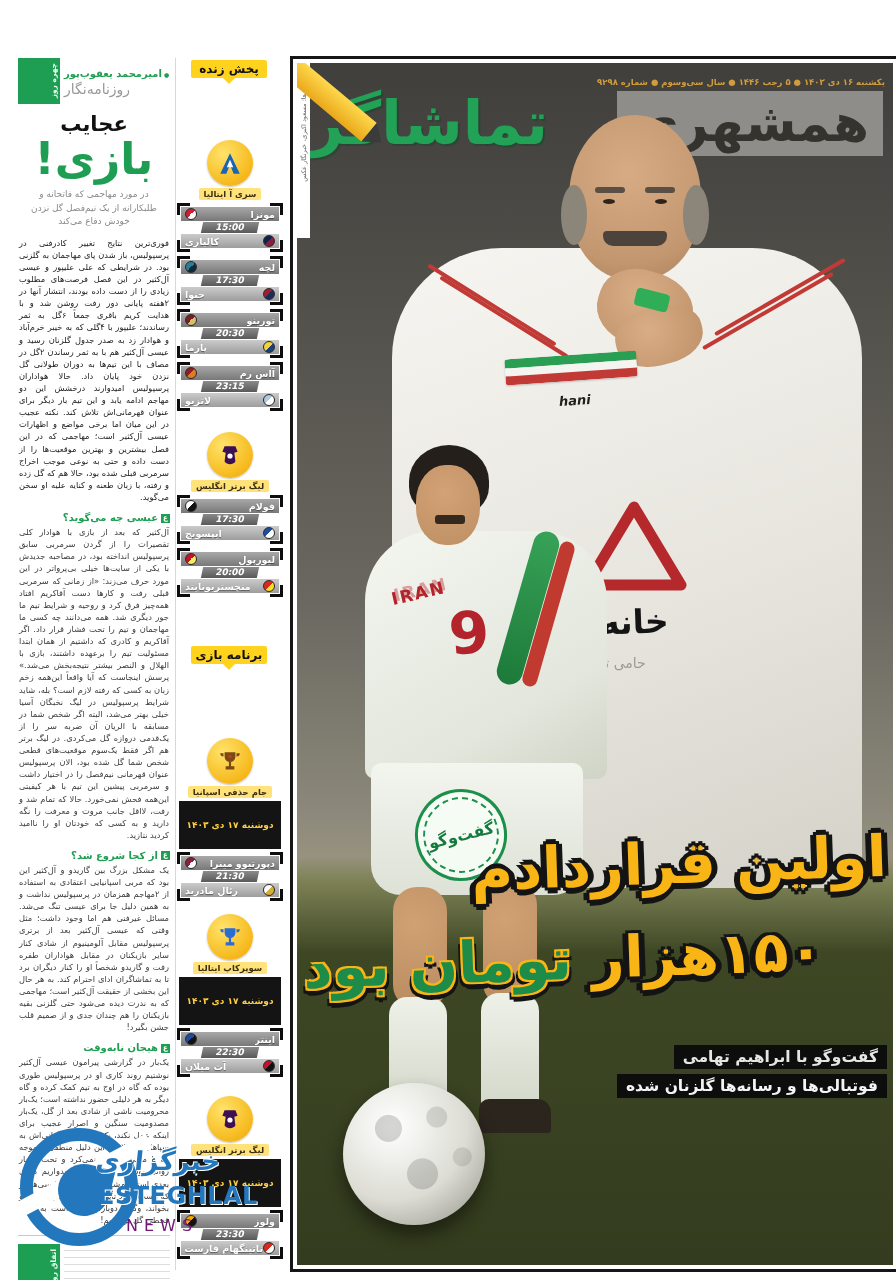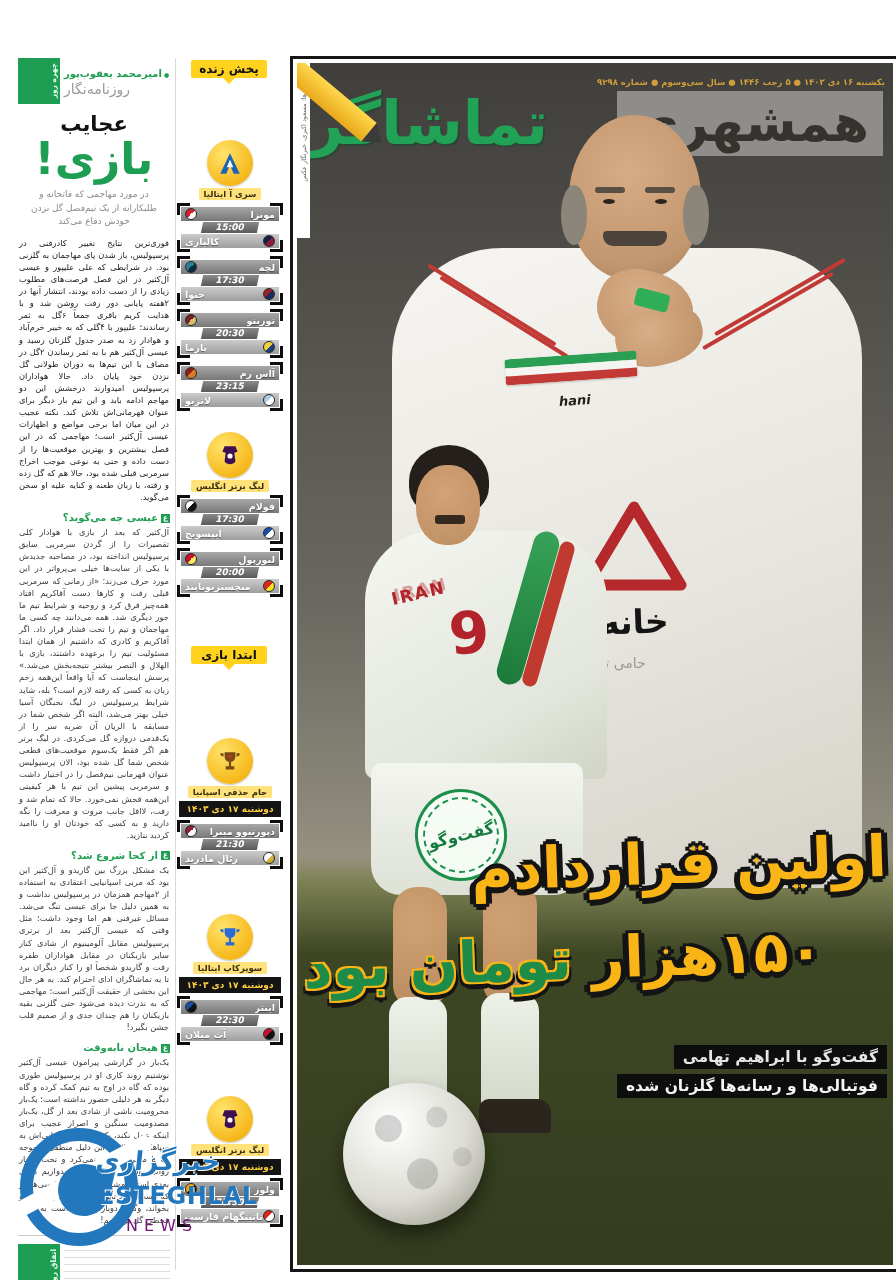--- a/index.html
+++ b/index.html
@@ -35,21 +35,21 @@
   .y-badge::after{content:"";position:absolute;left:50%;bottom:-6px;margin-left:-6px;border:6px solid transparent;border-top-color:#ffd21e;border-bottom:none;}
   .grp{position:absolute;left:0;width:106px;}
   .league-head{text-align:center;margin-bottom:4px;}
   .disc{display:inline-block;width:46px;height:46px;border-radius:50%;
         background:radial-gradient(circle at 35% 30%,#ffe36b,#f6b91c 70%,#e8a413);
         box-shadow:0 1px 2px rgba(0,0,0,.25);line-height:46px;}
   .disc svg{vertical-align:middle;}
   .league-label{display:block;margin:2px auto 0;width:max-content;max-width:100px;background:#ffe27a;color:#3a2f10;
         font-size:8.5px;font-weight:bold;padding:1px 5px;border-radius:2px;direction:rtl;}
   .sched-date{display:block;margin:3px 2px 0;background:#141414;color:#ffcf3f;font-size:9px;font-weight:bold;
-        text-align:center;padding:3px 0;direction:rtl;}
+        text-align:center;padding:19px 0;direction:rtl;}
   .matches{margin-top:7px;}
   .match{position:relative;margin:0 4px 12px;}
   .match::before,.match::after{content:"";position:absolute;left:-4px;right:-4px;height:12px;background-repeat:no-repeat;
      background-image:linear-gradient(#0d0d0d,#0d0d0d),linear-gradient(#0d0d0d,#0d0d0d),
                       linear-gradient(#0d0d0d,#0d0d0d),linear-gradient(#0d0d0d,#0d0d0d);}
   .match::before{top:-4px;background-position:left top,left top,right top,right top;
      background-size:13px 3px,3px 12px,13px 3px,3px 12px;}
   .match::after{bottom:-4px;background-position:left bottom,left bottom,right bottom,right bottom;
      background-size:13px 3px,3px 12px,13px 3px,3px 12px;}
   .bar{height:14px;display:flex;align-items:center;justify-content:space-between;padding:0 4px;
@@ -284,21 +284,21 @@
             </div>
             <div class="timebar" data-interactable="false">20:00</div>
             <div class="bar away" data-interactable="false">
               <span class="crest" data-interactable="false" style="background: linear-gradient(135deg, rgb(218, 41, 28) 50%, rgb(251, 225, 34) 50%);"></span>
               <span class="team" data-interactable="false">منچستریونایتد</span>
             </div>
           </div>
         </div>
     </div>
 
-    <div class="y-badge" style="top:590px;" data-interactable="false">ابتدا بازی</div>
+    <div class="y-badge" style="top:590px;" data-interactable="false">برنامه بازی</div>
 
     <div class="grp" style="top:682px;" data-interactable="false">
       <div class="league-head" data-interactable="false">
         <span class="disc" data-interactable="false">
           <svg width="26" height="26" viewBox="0 0 24 24">
               <path d="M7 3 h10 v4 a5 5 0 0 1 -10 0 Z M3 4 h3 v3 a3 3 0 0 1 -3 -3 Z M21 4 h-3 v3 a3 3 0 0 0 3 -3 Z M11 12 h2 v4 h3 v3 H8 v-3 h3 Z" fill="#7a4a12"></path>
               <circle cx="12" cy="7" r="1.6" fill="#c23a35"></circle>
             </svg>
         </span>
         <span class="league-label" data-interactable="false">جام حذفی اسپانیا</span>

